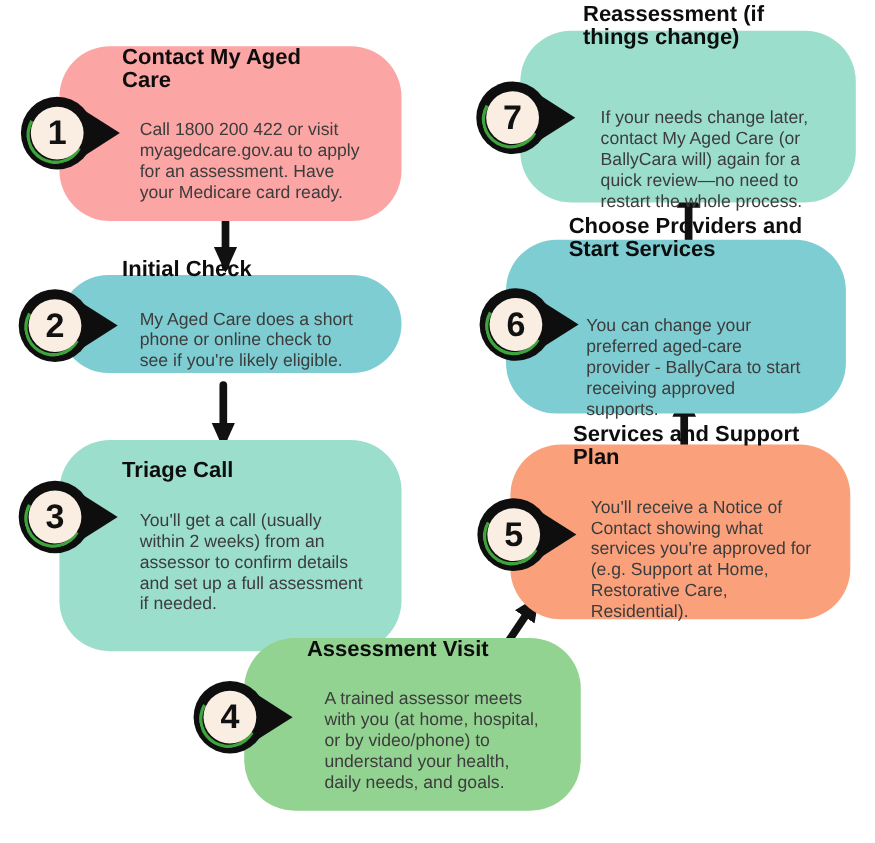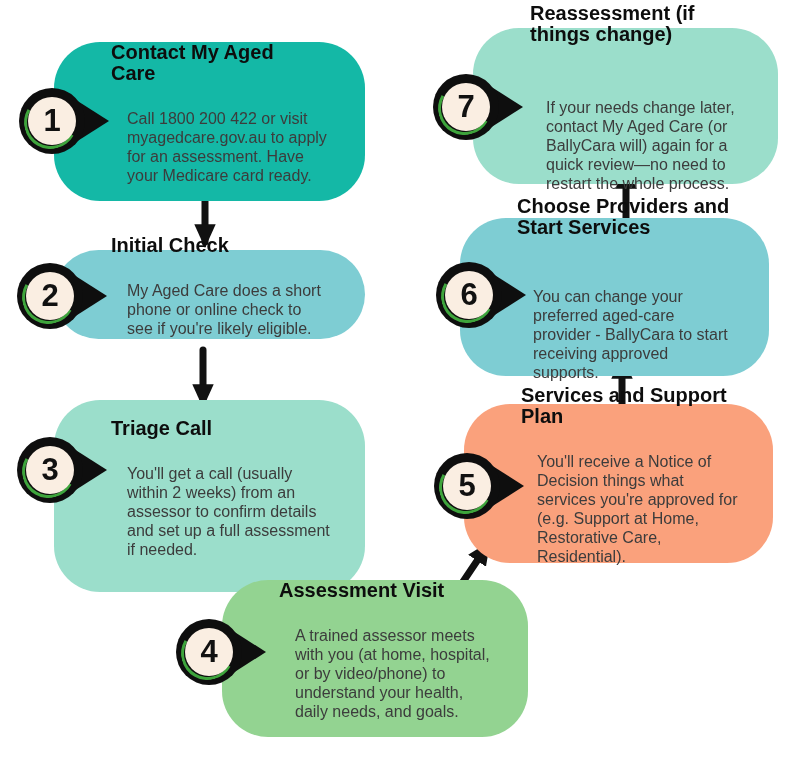--- a/index.html
+++ b/index.html
@@ -81,21 +81,21 @@
       </marker>
     </defs>
     <line class="arrow-line" x1="205" y1="176" x2="205" y2="242" marker-end="url(#ah)" style="stroke: rgb(17, 17, 17);"></line>
     <line class="arrow-line" x1="203" y1="350" x2="203" y2="402" marker-end="url(#ah)" style="stroke: rgb(17, 17, 17);"></line>
     <line class="arrow-line" x1="214" y1="533" x2="258" y2="586" marker-end="url(#ah)" style="stroke: rgb(17, 17, 17);"></line>
     <line class="arrow-line" x1="442" y1="613" x2="487" y2="546" marker-end="url(#ah)" style="stroke: rgb(17, 17, 17);"></line>
     <line class="arrow-line" x1="622" y1="420" x2="622" y2="361" marker-end="url(#ah)" style="stroke: rgb(17, 17, 17);"></line>
     <line class="arrow-line" x1="626" y1="247" x2="626" y2="171" marker-end="url(#ah)" style="stroke: rgb(17, 17, 17);"></line>
   </svg>
 
-  <section class="card" id="card-1" style="background: #14b8a6;">
+  <section class="card" id="card-1" style="background: #fca5a5;">
     <h2>Contact My Aged
 Care</h2>
     <p>Call 1800 200 422 or visit
 myagedcare.gov.au to apply
 for an assessment. Have
 your Medicare card ready.</p>
   </section>
 
   <section class="card" id="card-2" style="background: rgb(126, 205, 211);">
     <h2>Initial Check</h2>
@@ -119,21 +119,21 @@
 with you (at home, hospital,
 or by video/phone) to
 understand your health,
 daily needs, and goals.</p>
   </section>
 
   <section class="card" id="card-5" style="background: rgb(250, 161, 124);">
     <h2>Services and Support
 Plan</h2>
     <p>You'll receive a Notice of
-Decision things what
+Contact showing what
 services you're approved for
 (e.g. Support at Home,
 Restorative Care, Residential).</p>
   </section>
 
   <section class="card" id="card-6" style="background: rgb(126, 205, 211); gap: 24px;">
     <h2>Choose Providers and
 Start Services</h2>
     <p>You can change your
 preferred aged-care

